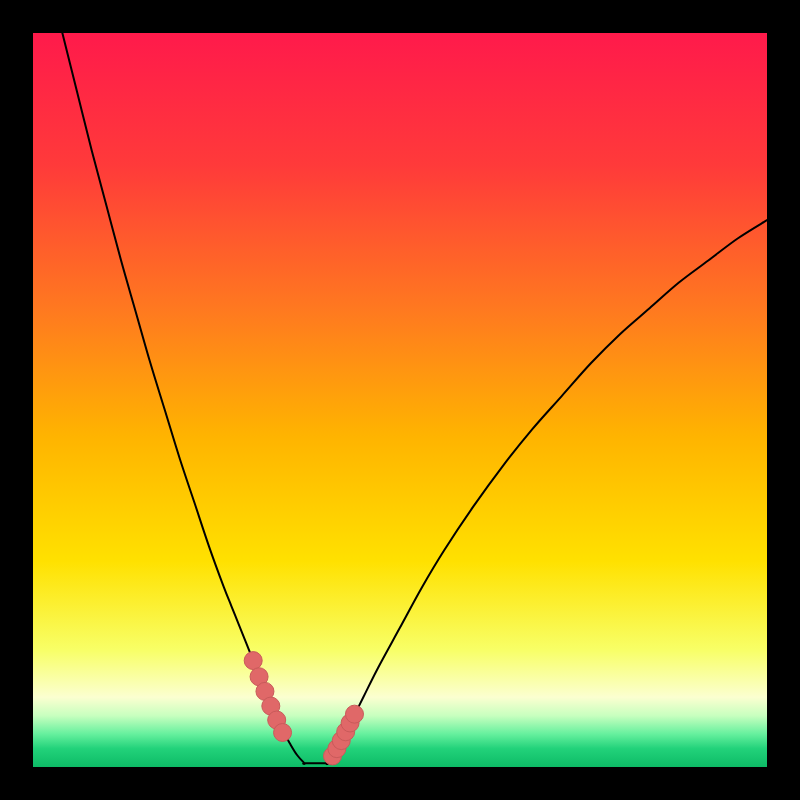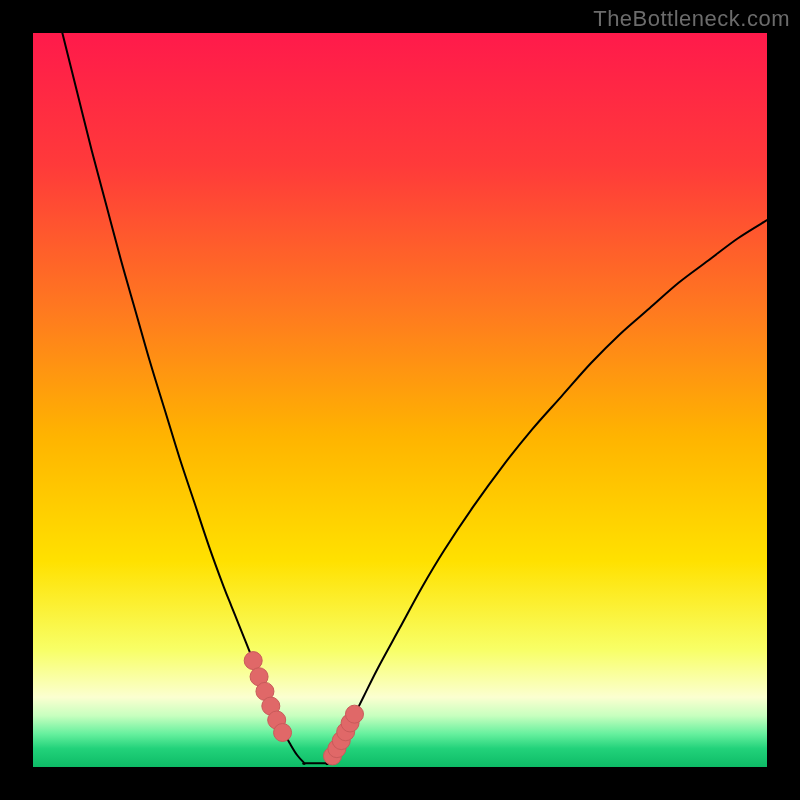--- a/index.html
+++ b/index.html
@@ -42,21 +42,20 @@
   .markers {
     position: absolute;
     inset: 0;
     z-index: 3;
   }
 </style>
 </head>
 <body>
 
 <div class="frame">
-  <div class="watermark">TheBottleneck.com</div>
   <div class="plot-area">
     <div class="gradient">
       <svg id="grad-svg" width="734" height="734" viewBox="0 0 734 734" preserveAspectRatio="none">
         <defs>
           <linearGradient id="bg" x1="0" y1="0" x2="0" y2="1">
               <stop offset="0%" stop-color="#ff1a4b"></stop>
               <stop offset="18%" stop-color="#ff3a3a"></stop>
               <stop offset="38%" stop-color="#ff7a1f"></stop>
               <stop offset="55.00000000000001%" stop-color="#ffb400"></stop>
               <stop offset="72%" stop-color="#ffe100"></stop>

